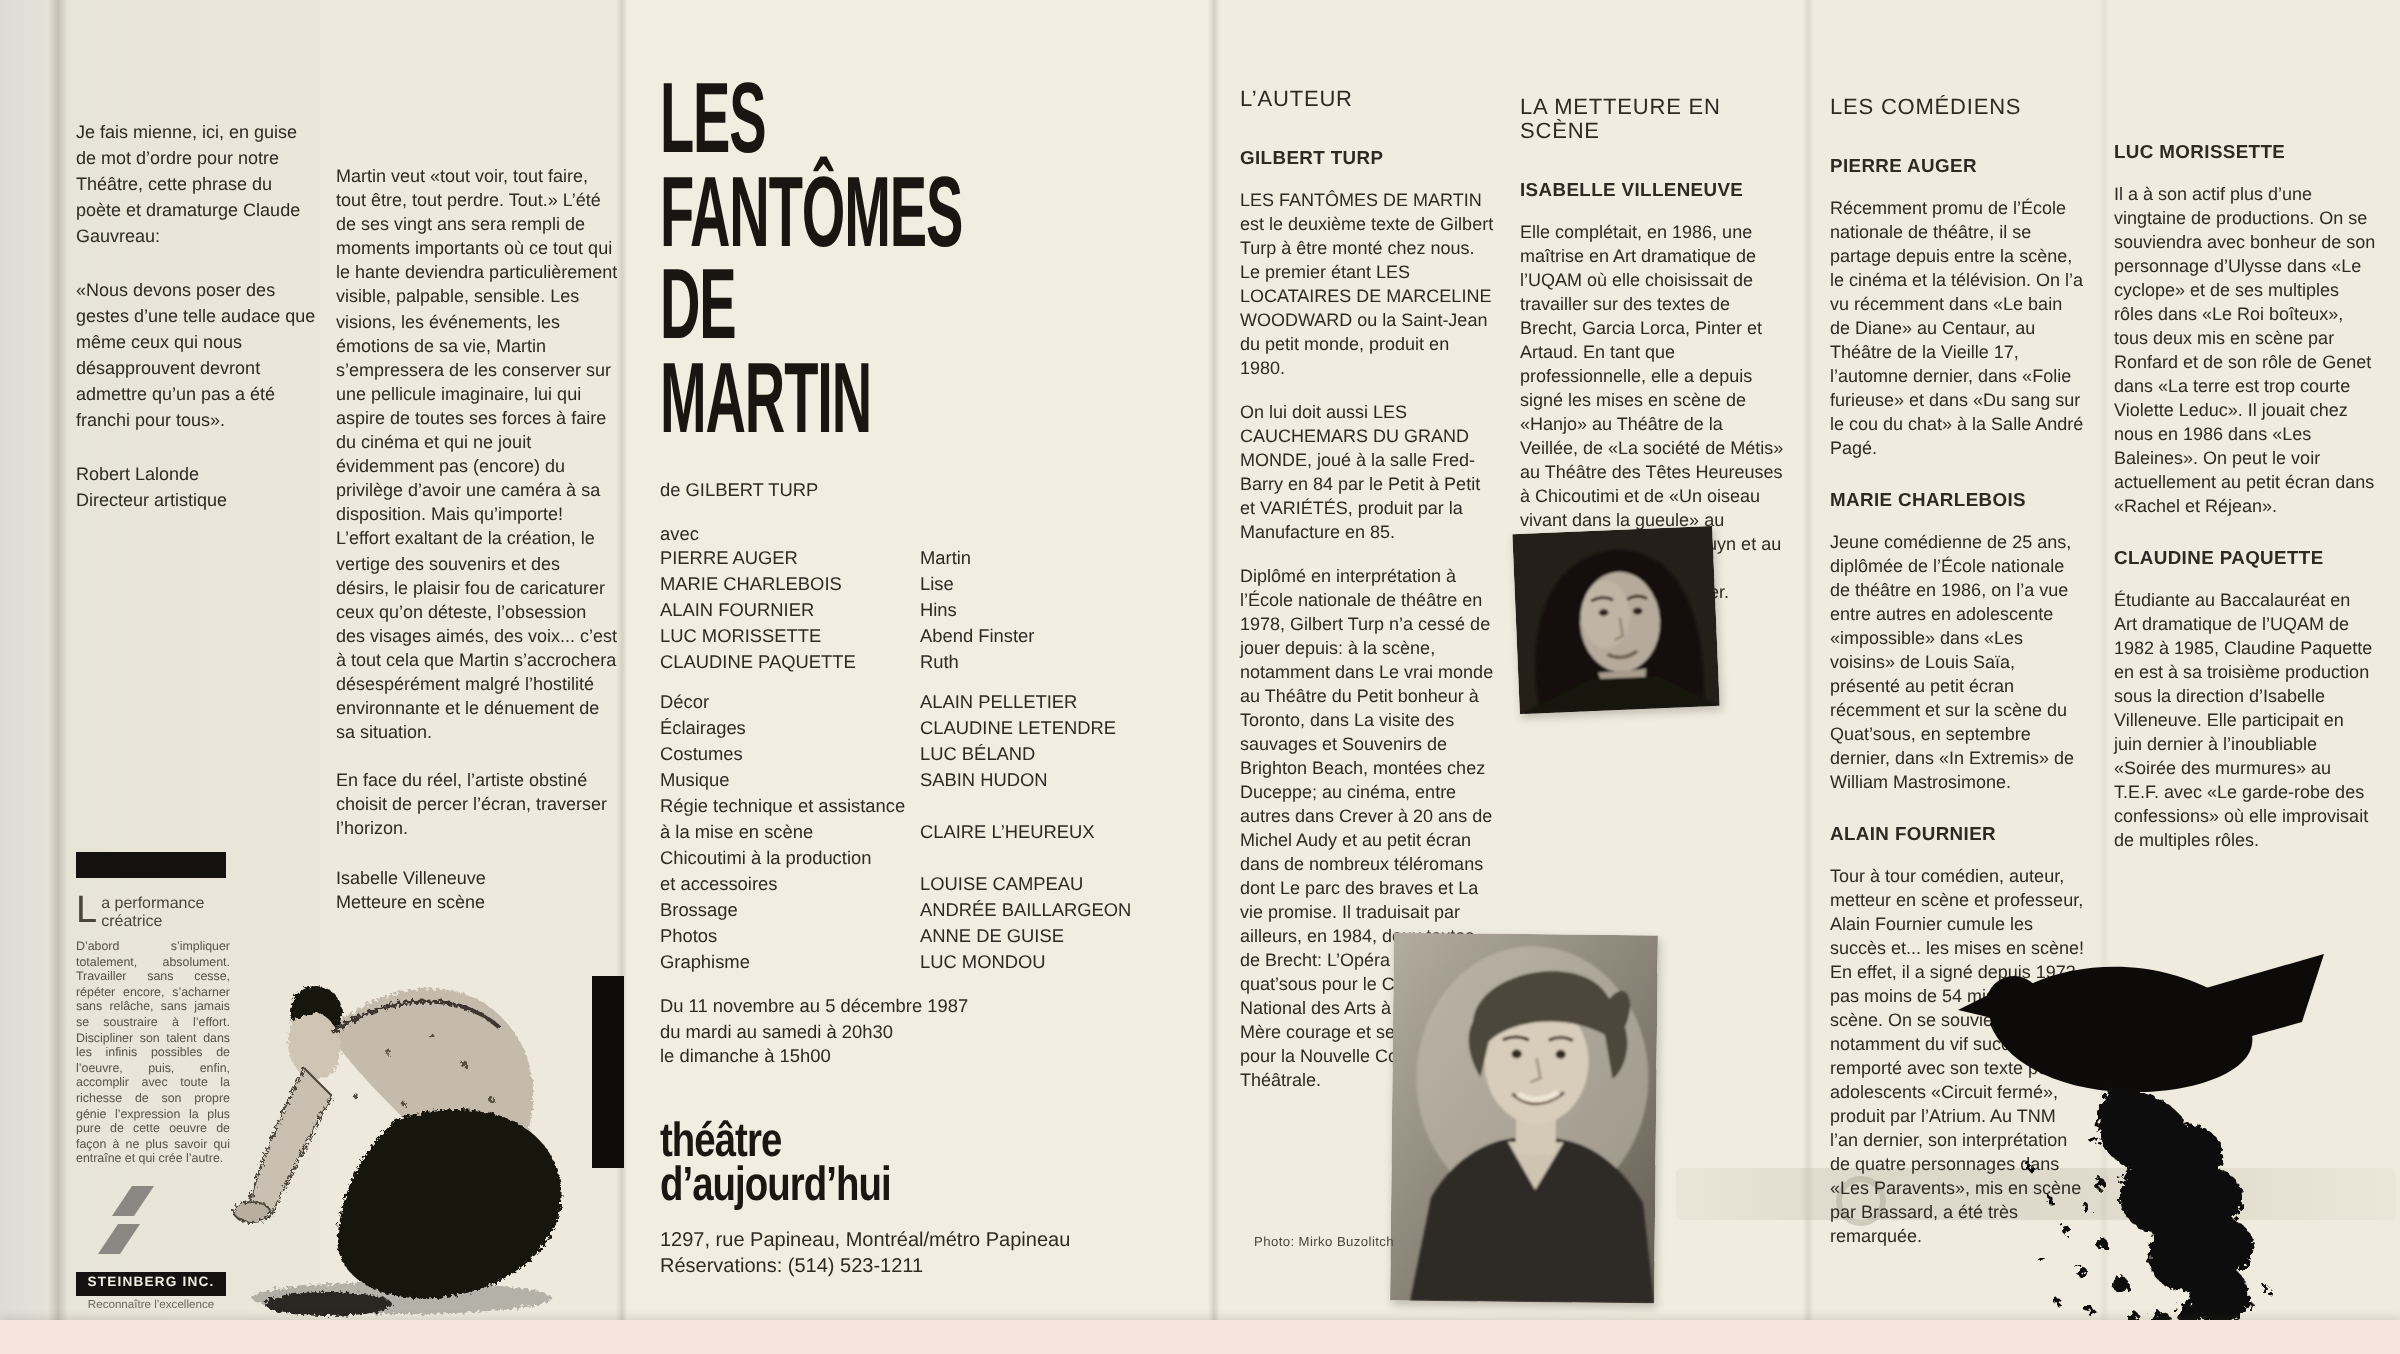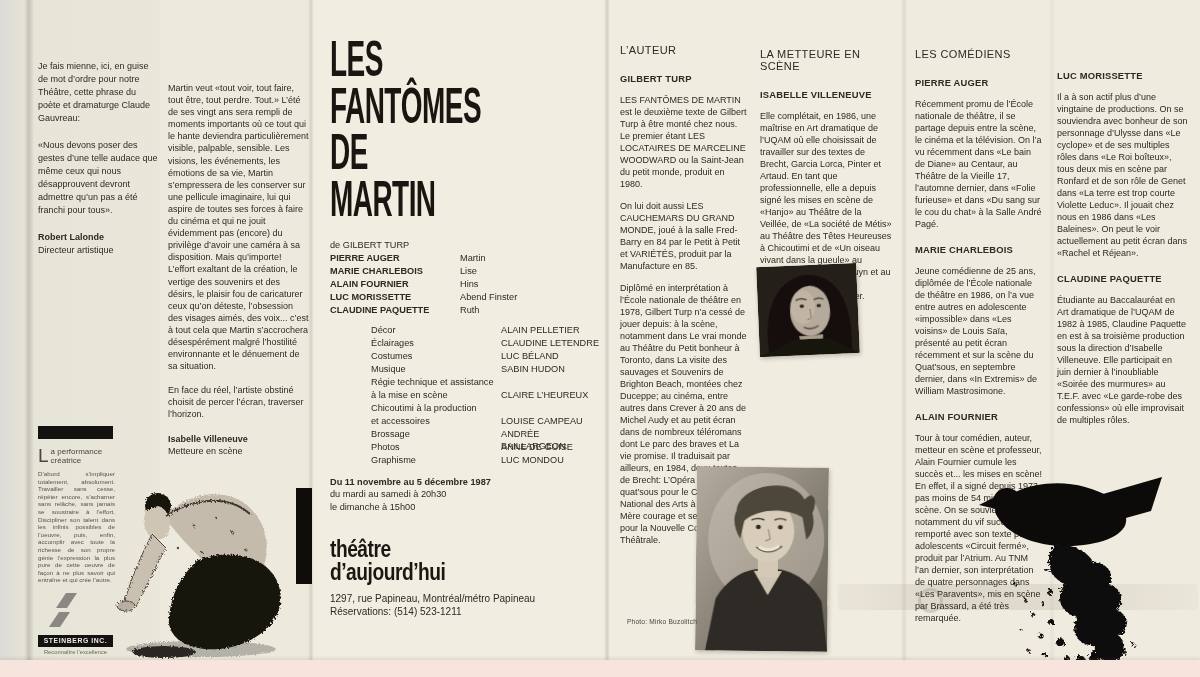--- a/index.html
+++ b/index.html
@@ -19,21 +19,21 @@
   .fold.f2{left:604px;background:linear-gradient(90deg,rgba(60,55,50,0),rgba(60,55,50,.16),rgba(60,55,50,0));}
   .fold.f3{left:901px;background:linear-gradient(90deg,rgba(60,55,50,0),rgba(60,55,50,.10),rgba(60,55,50,0));}
   .fold.f4{left:1049px;background:linear-gradient(90deg,rgba(60,55,50,0),rgba(60,55,50,.06),rgba(60,55,50,0));}
   .bottom-strip{left:0;top:660px;width:1200px;height:17px;background:#f6e4dd;box-shadow:0 -2px 3px rgba(80,70,60,.12);}
   .ghost-band{left:838px;top:584px;width:360px;height:26px;background:linear-gradient(90deg,rgba(176,170,150,.10),rgba(176,170,150,.30) 30%,rgba(176,170,150,.22) 70%,rgba(176,170,150,.08));border-radius:3px;}
   .ghost-ring{left:918px;top:588px;width:19px;height:19px;border:3px solid rgba(150,148,132,.35);border-radius:50%;}
 
   
   .col{position:absolute;font-size:9px;line-height:12.1px;color:#2d2a24;}
   .col p{margin:0 0 12px 0;}
-  .bold{font-weight:bold;}
+  .bold{font-weight:normal;}
   .sechead{font-size:11px;letter-spacing:.4px;margin:0 0 17px 0;}
   .name{font-weight:bold;font-size:9.4px;letter-spacing:.2px;margin:14px 0 9px 0;}
   .name.first{margin-top:0;}
 
   .col1{left:38px;top:60px;width:121px;line-height:13px;}
   .col1 p{margin-bottom:14px;}
   .col2{left:168px;top:82px;width:141px;}
   .col4{left:620px;top:44px;width:128px;line-height:12px;}
   .col4 p{margin-bottom:10px;}
   .col5{left:760px;top:48px;width:132px;line-height:12px;}
@@ -42,21 +42,21 @@
 
   
   .titlecol{position:absolute;left:330px;top:36px;width:274px;font-size:9.2px;line-height:12.6px;color:#2d2a24;}
   .title-line{font-weight:bold;font-size:50px;line-height:46.5px;letter-spacing:-1px;color:#191611;transform:scaleX(.56);transform-origin:0 0;white-space:nowrap;}
   .byline{margin-top:17px;}
   .avec{margin-top:9px;}
   .row{display:flex;height:13px;}
   .row .c1{flex:none;width:130px;}
   .row .c2{flex:1;}
   .cast-block{margin-top:0px;}
-  .credits-block{margin-top:7px;margin-left:41px;}
+  .credits-block{margin-top:7px;}
   .dates-block{margin-top:9px;}
   .logo-block{margin-top:25px;}
   .logo-line{font-weight:bold;font-size:24px;line-height:22.5px;letter-spacing:-.6px;color:#1a1712;transform:scaleX(.8);transform-origin:0 0;white-space:nowrap;}
   .addr-block{margin-top:9px;font-size:10px;line-height:13px;}
 
   
   .ad{position:absolute;left:38px;top:426px;width:77px;color:#3a362f;}
   .ad-bar-top{width:75px;height:13px;background:#141210;margin-bottom:9px;}
   .ad-head{font-size:8px;line-height:8.5px;color:#4a463e;}
   .dropcap{float:left;font-size:19px;line-height:16px;font-weight:normal;margin-right:2px;color:#4a463e;}
@@ -150,20 +150,21 @@
   </div>
 
   <div class="titlecol">
     <div>
       <div class="title-line">LES</div>
       <div class="title-line">FANTÔMES</div>
       <div class="title-line">DE</div>
       <div class="title-line">MARTIN</div>
     </div>
     <div class="byline">de GILBERT TURP</div>
+    <div class="avec">avec</div>
     <div class="cast-block">
       <div class="row">
           <span class="c1 bold">PIERRE AUGER</span>
           <span class="c2">Martin</span>
         </div>
       <div class="row">
           <span class="c1 bold">MARIE CHARLEBOIS</span>
           <span class="c2">Lise</span>
         </div>
       <div class="row">

